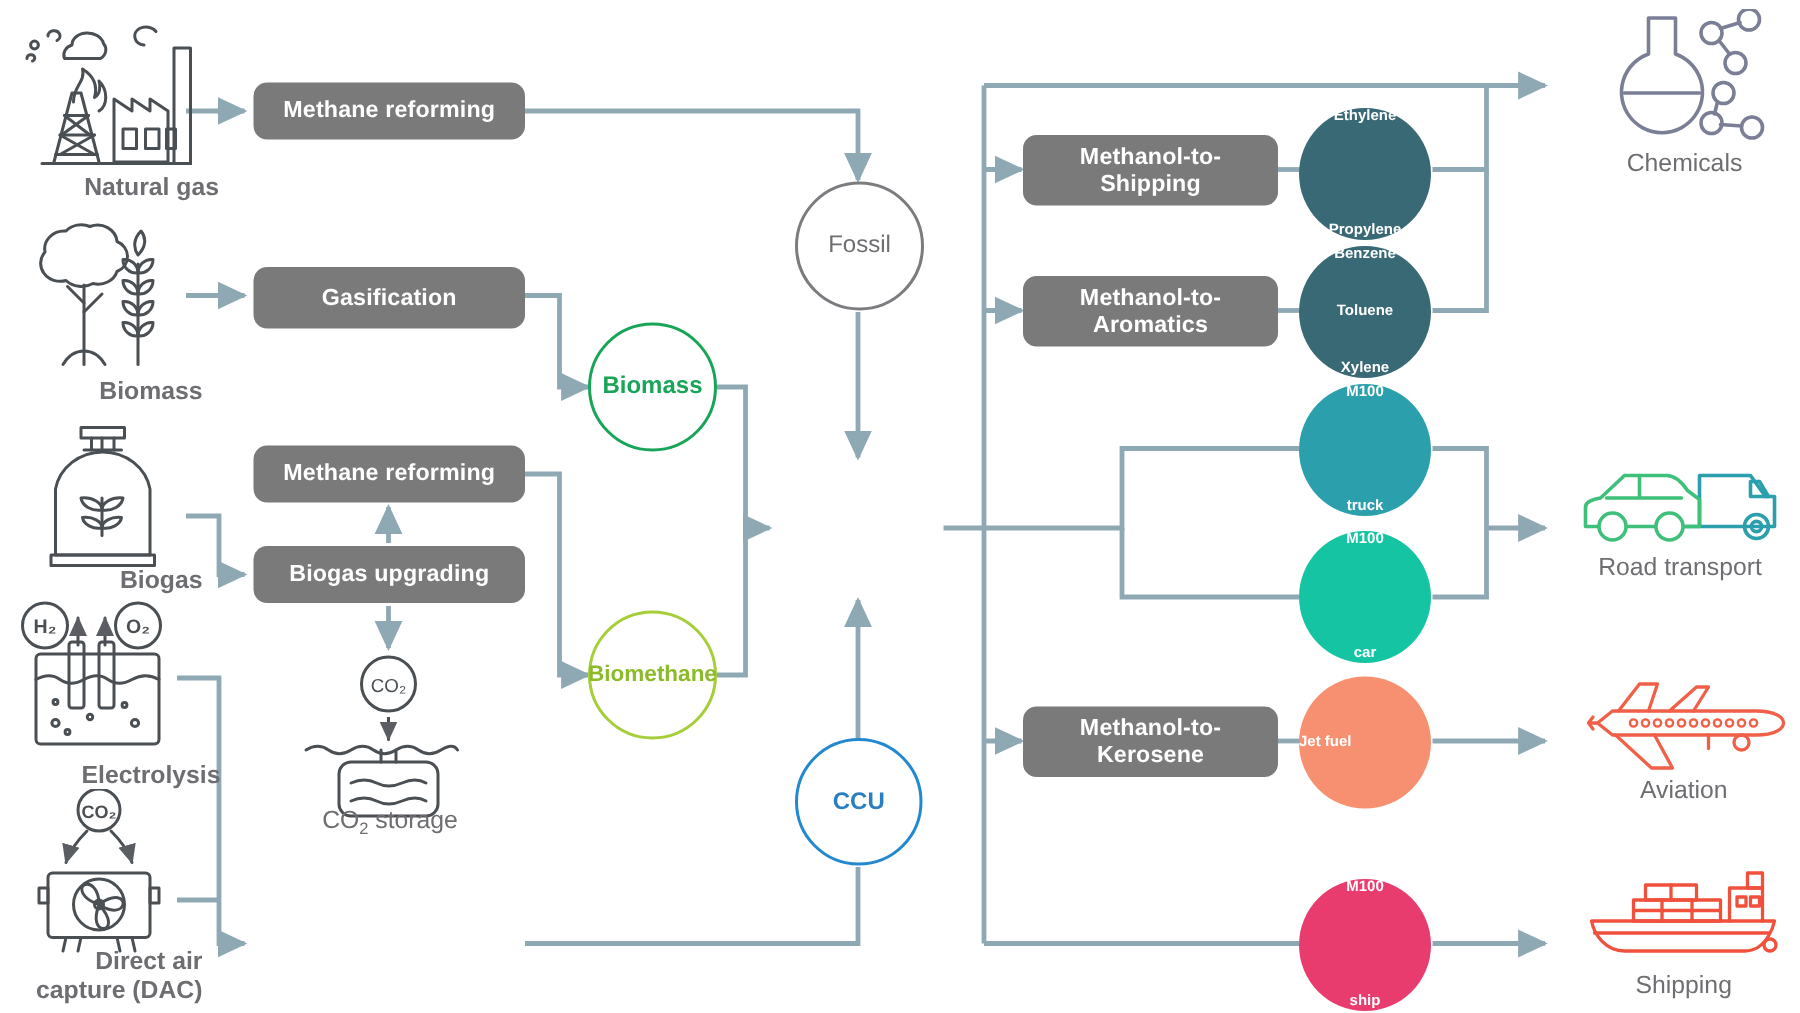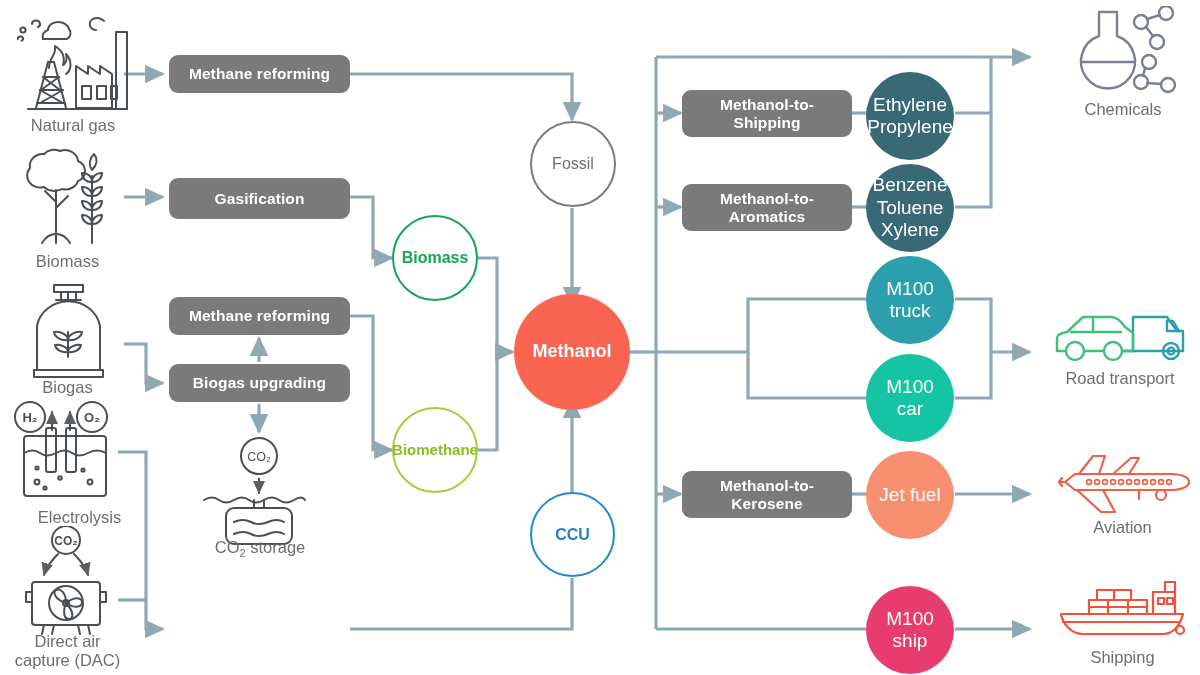--- a/index.html
+++ b/index.html
@@ -13,38 +13,39 @@
   
   .pbox{
     position:absolute;background:#7a7a7a;color:#ffffff;
     border-radius:9px;display:flex;align-items:center;justify-content:center;
     text-align:center;font-weight:bold;font-size:15.5px;line-height:1.12;
     letter-spacing:.1px;box-sizing:border-box;padding:3px 6px;
   }
 
   
   .flabel{
-    position:absolute;color:#6e6e72;font-size:16.5px;text-align:center;
+    position:absolute;color:#6e6e72;font-size:16.5px;text-align:right;
     line-height:1.14;
+    font-weight:bold;
   }
 
   
   .circ{
     position:absolute;border-radius:50%;display:flex;align-items:center;
     justify-content:center;text-align:center;box-sizing:border-box;
     line-height:1.1;
   }
   .circ.hollow{background:#ffffff;}
   .circ.solid{color:#ffffff;font-weight:bold;}
 
   
   .prod{
     position:absolute;border-radius:50%;display:flex;align-items:center;
-    justify-content:center;text-align:center;color:#fff;font-weight:normal;
-    font-size:19px;line-height:1.18;box-sizing:border-box;
+    justify-content:space-between;text-align:center;color:#fff;font-weight:bold;
+    font-size:10px;line-height:1.18;box-sizing:border-box;
   }
 
   
   .usecell{position:absolute;display:flex;flex-direction:column;align-items:center;}
   .usecell .cap{color:#6e6e72;font-size:16.5px;text-align:center;line-height:1.13;margin-top:2px;}
 
   .srcicon{position:absolute;}
   .midicon{position:absolute;}
   .midcap{position:absolute;color:#6e6e72;font-size:16.5px;text-align:center;}
   .midcap sub{font-size:11px;}
@@ -248,21 +249,20 @@
       <path d="M36,56 q9,-4 17,0 t17,0 t16,0"></path>
     </g>
   </svg>
   <div class="midcap" style="left:180px;top:538px;width:160px;">CO<sub>2</sub> storage</div>
 
   <div class="circ hollow" style="left:530px;top:121px;width:86px;height:86px;border:2px solid #7c7c80;color:#6e6e72;font-size:16px;">Fossil</div>
   <div class="circ hollow" style="left:392px;top:215px;width:86px;height:86px;border:2.2px solid #18a558;color:#18a558;font-size:16px;font-weight:bold;">Biomass</div>
   <div class="circ hollow" style="left:392px;top:407px;width:86px;height:86px;border:2.2px solid #a6ce39;color:#8cbb2a;font-size:15px;font-weight:bold;">Biomethane</div>
   <div class="circ hollow" style="left:530px;top:492px;width:85px;height:85px;border:2.2px solid #2288d0;color:#2a7fc1;font-size:16px;font-weight:bold;">CCU</div>
 
-  <div class="circ solid" style="left:514px;top:294px;width:116px;height:116px;background:#fa6552;font-size:18px;">Methanol</div>
 
   <div class="pbox" style="left:682px;top:90px;width:170px;height:47px;flex-direction:column;">
     <span>Methanol-to-</span>
     <span>Shipping</span>
   </div>
   <div class="pbox" style="left:682px;top:184px;width:170px;height:47px;flex-direction:column;">
     <span>Methanol-to-</span>
     <span>Aromatics</span>
   </div>
   <div class="pbox" style="left:682px;top:471px;width:170px;height:47px;flex-direction:column;">

